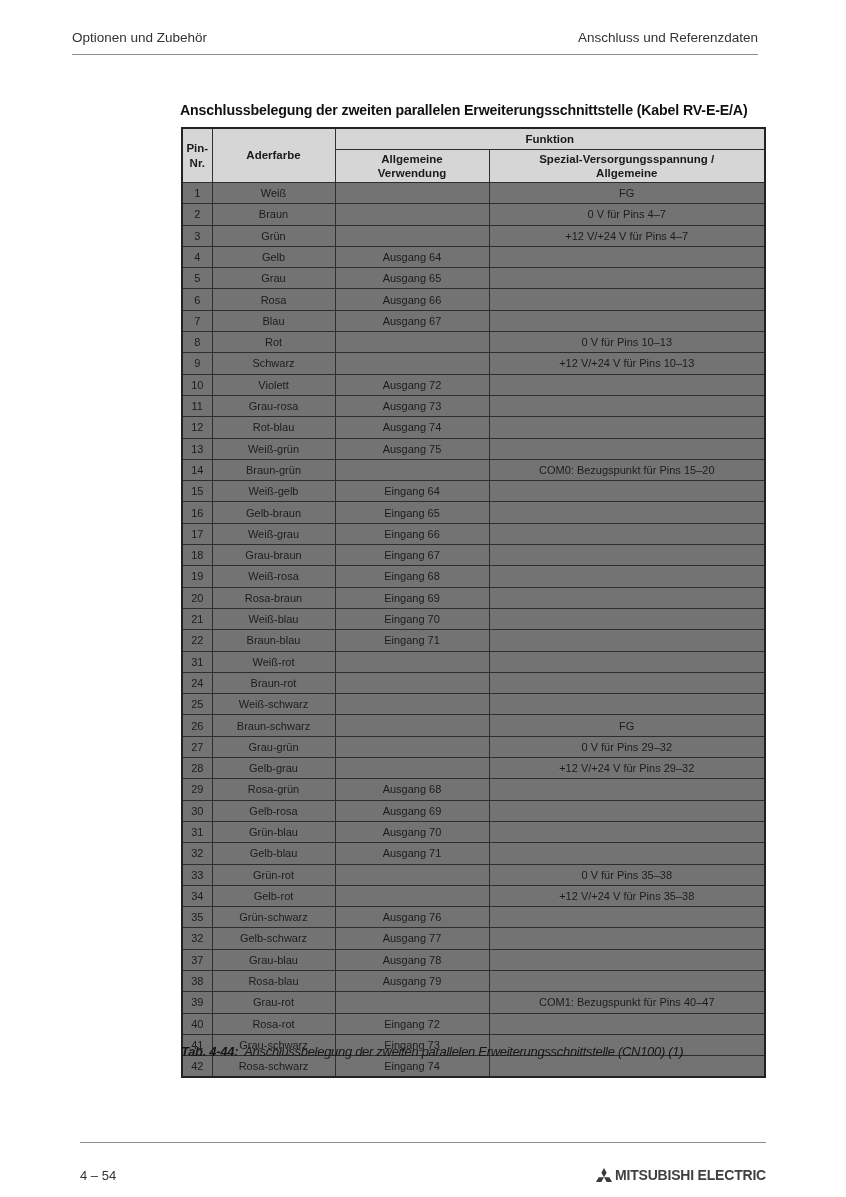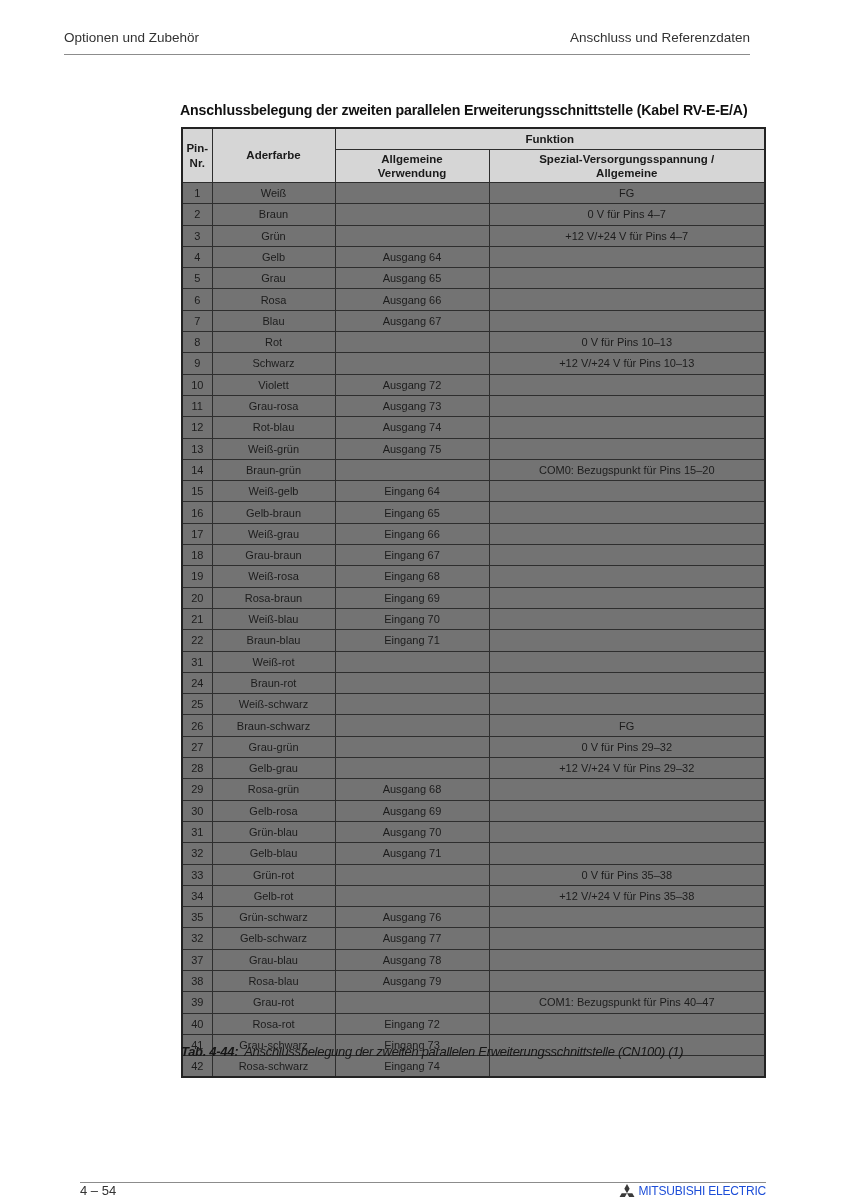--- a/index.html
+++ b/index.html
@@ -13,21 +13,21 @@
     height: 1197px;
     background: #ffffff;
     font-family: "Liberation Sans", "DejaVu Sans", sans-serif;
     color: #1e1e1e;
     overflow: hidden;
   }
 
   
   .top-header {
     position: absolute;
-    left: 64px;
+    left: 72px;
     width: 686px;
     top: 30px;
     height: 24px;
     display: flex;
     justify-content: space-between;
     align-items: flex-start;
     border-bottom: 1.5px solid #8c8c8c;
     font-size: 13.5px;
     color: #333333;
     text-align: right;
@@ -102,46 +102,46 @@
   .caption .cap-label {
     font-weight: bold;
     margin-right: 6px;
   }
 
   
   .footer {
     position: absolute;
     left: 80px;
     width: 686px;
-    top: 1182px;
+    top: 1142px;
     border-top: 1.5px solid #8c8c8c;
-    padding-top: 0;
+    padding-top: 24px;
     display: flex;
     justify-content: space-between;
     align-items: flex-end;
   }
   .page-number {
     font-size: 13px;
     color: #333333;
   }
   .brand {
     display: flex;
     align-items: center;
     gap: 3px;
   }
   .brand-logo svg {
     display: block;
     width: 16px;
     height: 14px;
   }
   .brand-text {
-    font-size: 12px;
-    font-weight: normal;
+    font-size: 14px;
+    font-weight: bold;
     letter-spacing: -0.2px;
-    color: #1d4ed8;
+    color: #404040;
     white-space: nowrap;
   }
 </style>
 </head>
 <body>
 
 <div class="page">
 
   <div class="top-header">
     <span>Optionen und Zubehör</span>

